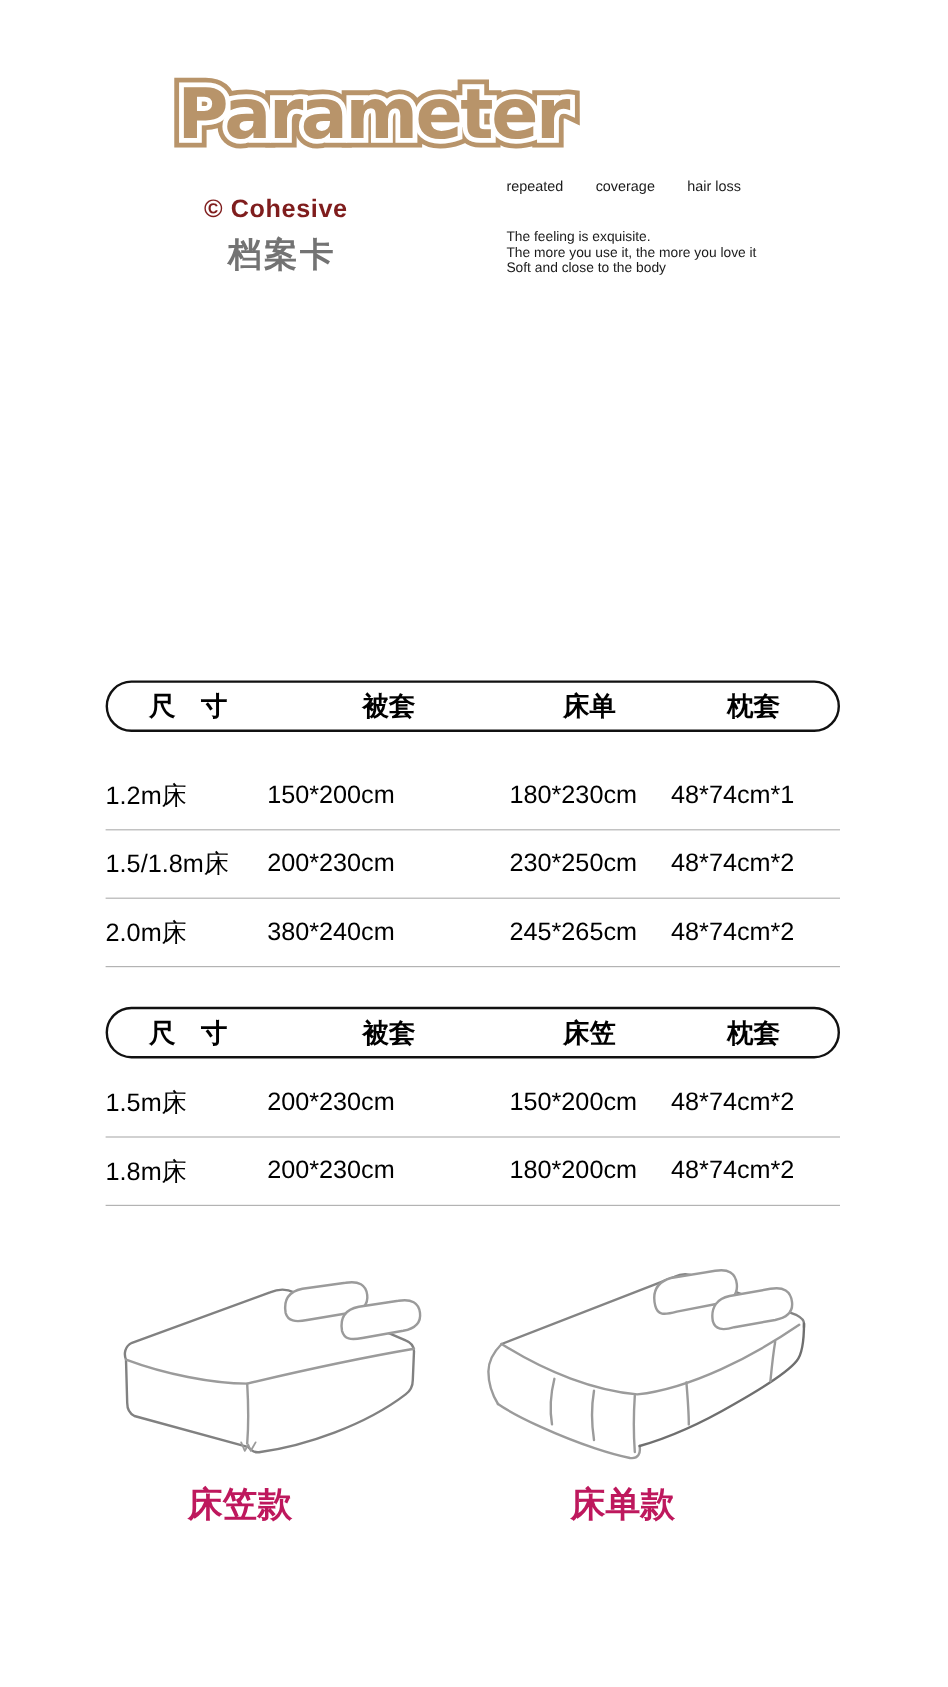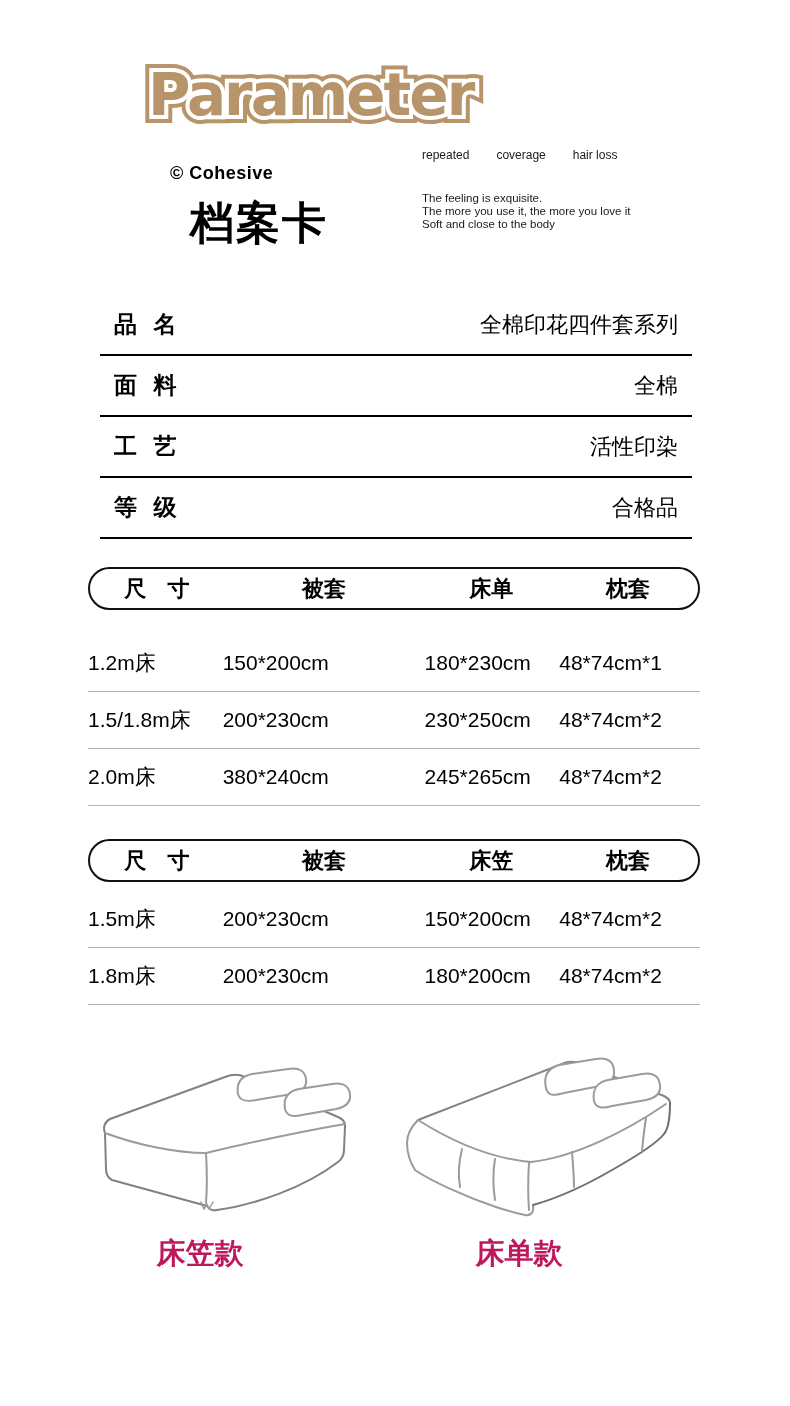--- a/index.html
+++ b/index.html
@@ -7,22 +7,22 @@
     position:relative;width:790px;height:1302px;background:#ffffff;overflow:hidden;
     font-family:"Liberation Sans","DejaVu Sans",sans-serif;color:#000;
   }
   
   .title-wrap{position:absolute;left:148px;top:56px;height:86px;white-space:nowrap;line-height:78px;}
   .title-layer{font-family:"DejaVu Sans",sans-serif;font-size:58px;font-weight:800;letter-spacing:-2px;}
   .t-outer{position:absolute;left:0;top:0;-webkit-text-stroke:16px #b8946a;color:#b8946a;}
   .t-mid{position:absolute;left:0;top:0;-webkit-text-stroke:8px #ffffff;color:#ffffff;}
   .t-core{position:relative;color:#b8946a;}
   
-  .brand{position:absolute;left:170px;top:163px;font-size:18px;font-weight:600;letter-spacing:.5px;color:#000000;}
-  .archive{position:absolute;left:190px;top:194px;font-size:44px;font-weight:700;letter-spacing:2px;color:#000000;}
+  .brand{position:absolute;left:170px;top:163px;font-size:21px;font-weight:600;letter-spacing:.5px;color:#7f1d1d;}
+  .archive{position:absolute;left:190px;top:194px;font-size:28px;font-weight:700;letter-spacing:2px;color:#737373;}
   
   .keywords{position:absolute;left:422px;top:148px;display:flex;gap:27px;font-size:12px;color:#1a1a1a;}
   .tagline{position:absolute;left:422px;top:192px;font-size:11.5px;line-height:13px;color:#1a1a1a;}
   
   .spec{position:absolute;left:100px;top:295px;width:592px;}
   .spec-row{height:59px;display:flex;justify-content:space-between;align-items:center;border-bottom:2px solid #000;}
   .spec-label{font-size:23px;font-weight:700;padding-left:14px;word-spacing:10px;}
   .spec-value{font-size:22px;font-weight:400;padding-right:14px;}
   
   .size-table{position:absolute;left:88px;width:612px;}
@@ -60,38 +60,20 @@
     <span>repeated</span>
     <span>coverage</span>
     <span>hair loss</span>
   </div>
   <div class="tagline">
     <div>The feeling is exquisite.</div>
     <div>The more you use it, the more you love it</div>
     <div>Soft and close to the body</div>
   </div>
 
-  <div class="spec">
-    <div class="spec-row">
-      <span class="spec-label">品 名</span>
-      <span class="spec-value">全棉印花四件套系列</span>
-    </div>
-    <div class="spec-row">
-      <span class="spec-label">面 料</span>
-      <span class="spec-value">全棉</span>
-    </div>
-    <div class="spec-row">
-      <span class="spec-label">工 艺</span>
-      <span class="spec-value">活性印染</span>
-    </div>
-    <div class="spec-row">
-      <span class="spec-label">等 级</span>
-      <span class="spec-value">合格品</span>
-    </div>
-  </div>
 
   <div class="size-table st1">
     <div class="pill">
       <span class="hc">尺 寸</span>
       <span class="hc">被套</span>
       <span class="hc">床单</span>
       <span class="hc">枕套</span>
     </div>
     <div class="rows1">
       <div class="size-row">

